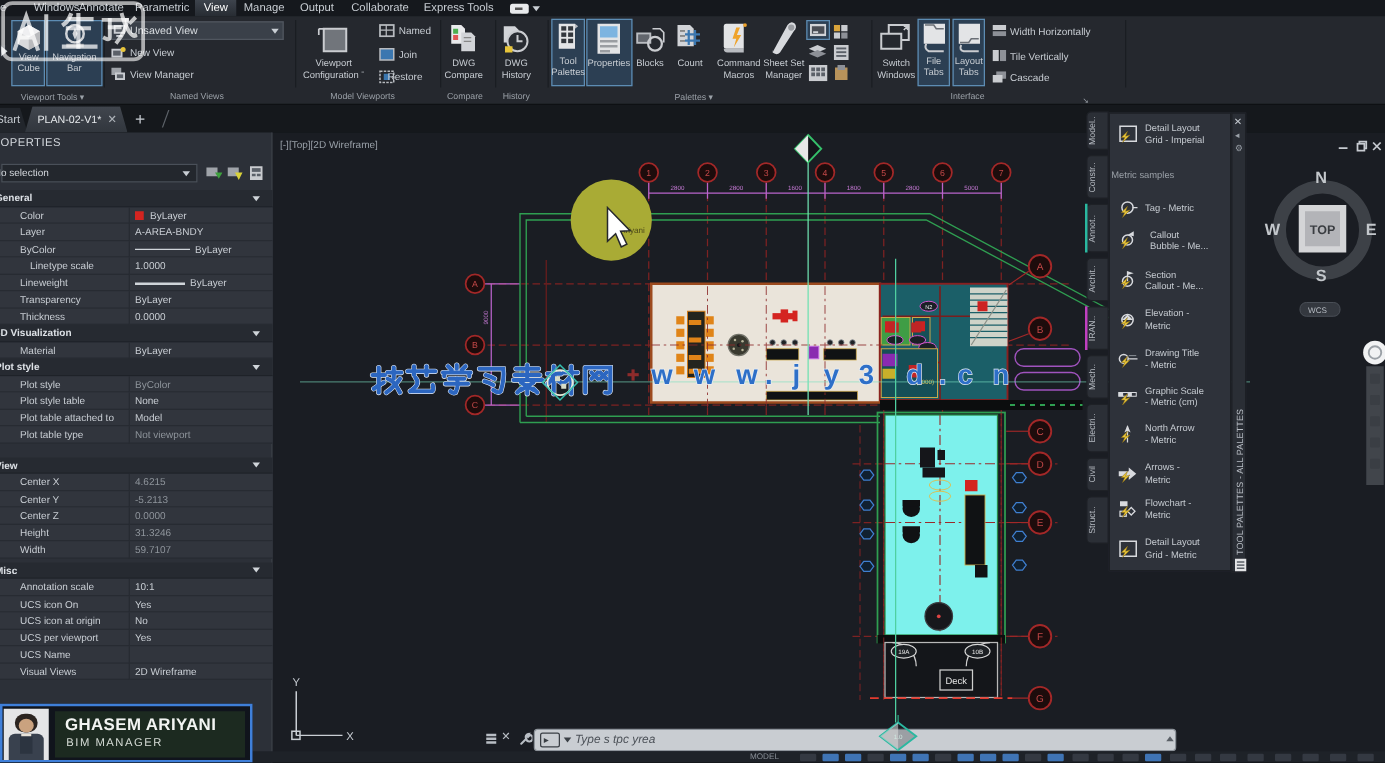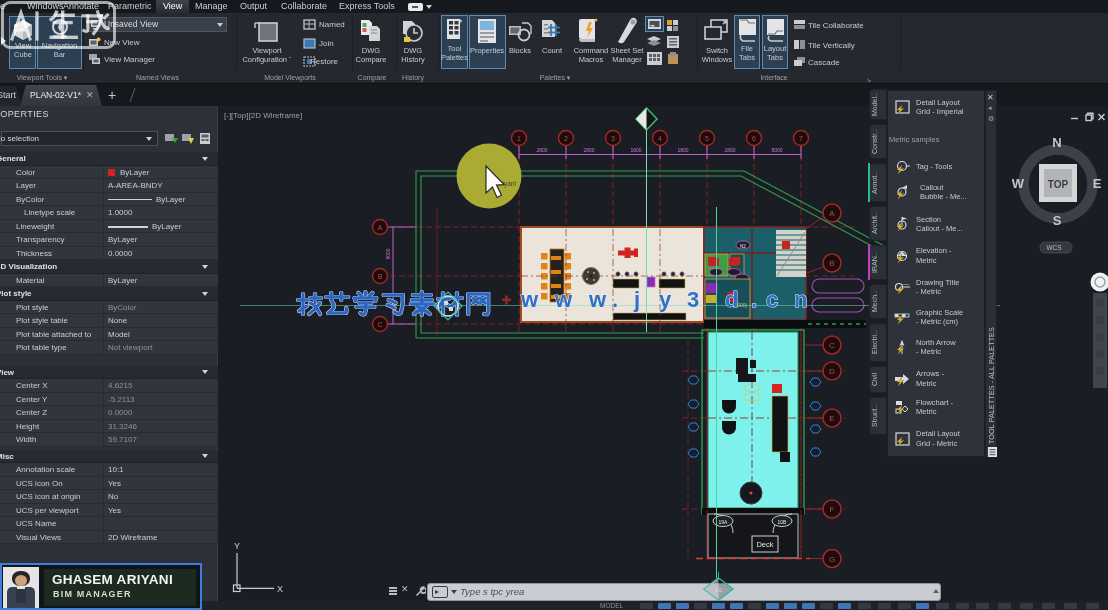--- a/index.html
+++ b/index.html
@@ -819,21 +819,21 @@
 <svg class="a" style="left:766px;top:18px" width="19" height="25" viewBox="0 0 19 25">
 <rect x="1" y="1" width="17" height="16" fill="#e3e4e6"></rect>
 <path d="M2,16 h7 l2,-3 h6" fill="none" stroke="#6b6f76" stroke-width="1.2"></path>
 <path d="M3,18 q-2,4 2,5 h12" fill="none" stroke="#caccd0" stroke-width="1.6"></path>
 </svg>
 <div class="a rt" style="left:761px;top:44px;width:28px">Layout<br>Tabs</div>
 <svg class="a" style="left:794px;top:20px" width="11" height="9" viewBox="0 0 11 9">
       <rect x="0" y="0" width="11" height="4" fill="#caccd0"></rect>
       <rect x="0" y="5" width="11" height="4" fill="#8d9097"></rect>
     </svg>
-<div class="a pr" style="left:808px;top:21px;color:#c7ccd2">Tile Collaborate</div>
+<div class="a pr" style="left:808px;top:21px;color:#c7ccd2">Width Horizontally</div>
 <svg class="a" style="left:794px;top:40px" width="11" height="9" viewBox="0 0 11 9">
       <rect x="0" y="0" width="5" height="9" fill="#caccd0"></rect>
       <rect x="6" y="0" width="5" height="9" fill="#8d9097"></rect>
     </svg>
 <div class="a pr" style="left:808px;top:41px;color:#c7ccd2">Tile Vertically</div>
 <svg class="a" style="left:794px;top:57px" width="11" height="10" viewBox="0 0 11 10">
       <rect x="3" y="0" width="8" height="6" fill="#8d9097"></rect>
       <rect x="0" y="3" width="8" height="6" fill="#caccd0"></rect>
     </svg>
 <div class="a pr" style="left:808px;top:58px;color:#c7ccd2">Cascade</div>
@@ -1019,21 +1019,21 @@
 <svg class="a" style="left:893px;top:99px" width="18" height="16" viewBox="0 0 18 16">
       <rect x="3" y="2" width="13" height="12" fill="none" stroke="#d8dade" stroke-width="1.2"></rect>
       <polygon points="4,11 9,6 7.5,10 11,9 5,15 6.8,11" fill="#e8c53a" stroke="#8a6d10" stroke-width=".4"></polygon>
     </svg>
     <div class="a" style="left:916px;top:97.5px;font-size:7.5px;line-height:9.5px;color:#c6cbd1">Detail Layout<br>Grid - Imperial</div>
     <svg class="a" style="left:893px;top:159px" width="18" height="16" viewBox="0 0 18 16">
       <circle cx="9" cy="7" r="4.5" fill="none" stroke="#d8dade" stroke-width="1.2"></circle>
       <line x1="13" y1="7" x2="17" y2="7" stroke="#d8dade"></line>
       <polygon points="4,11 9,6 7.5,10 11,9 5,15 6.8,11" fill="#e8c53a" stroke="#8a6d10" stroke-width=".4"></polygon>
     </svg>
-    <div class="a" style="left:916px;top:162px;font-size:7.5px;color:#c6cbd1">Tag - Tools</div>
+    <div class="a" style="left:916px;top:162px;font-size:7.5px;color:#c6cbd1">Tag - Metric</div>
     <svg class="a" style="left:893px;top:184px" width="18" height="16" viewBox="0 0 18 16">
       <circle cx="9" cy="8" r="4" fill="none" stroke="#d8dade" stroke-width="1.2"></circle>
       <path d="M9,4 l5,-3 v4 z" fill="#d8dade"></path>
       <polygon points="4,11 9,6 7.5,10 11,9 5,15 6.8,11" fill="#e8c53a" stroke="#8a6d10" stroke-width=".4"></polygon>
     </svg>
     <div class="a" style="left:920px;top:182.5px;font-size:7.5px;line-height:9.5px;color:#c6cbd1">Callout<br>Bubble - Me...</div>
     <svg class="a" style="left:893px;top:216px" width="18" height="16" viewBox="0 0 18 16">
       <circle cx="9" cy="9" r="4" fill="none" stroke="#d8dade" stroke-width="1.2"></circle>
       <line x1="9" y1="1" x2="9" y2="9" stroke="#d8dade"></line>
       <path d="M9,1 l5,1.5 -5,1.5z" fill="#d8dade"></path>
@@ -1138,21 +1138,21 @@
 <div class="a" style="left:0;top:563px;width:202px;height:47px;border:2px solid #3f7fd9;background:#10141c"></div>
 <div class="a" style="left:3px;top:567px;width:36px;height:41px;background:#e4e5e7;overflow:hidden">
 <div class="a" style="left:9px;top:4px;width:18px;height:15px;background:#2b2420;border-radius:45%"></div>
 <div class="a" style="left:12px;top:8px;width:12px;height:11px;background:#caa27f;border-radius:50%"></div>
 <div class="a" style="left:4px;top:20px;width:28px;height:21px;background:#39414e;border-radius:5px 5px 0 0"></div>
 <div class="a" style="left:14px;top:20px;width:8px;height:10px;background:#e8e2d8"></div>
 <div class="a" style="left:13px;top:22px;width:10px;height:14px;background:#2c3440;"></div>
 </div>
 <div class="a" style="left:44px;top:569px;width:152px;height:37px;background:#1c2a20"></div>
 <div class="a" style="left:52px;top:572px;font-size:13.5px;font-weight:bold;color:#f2f4f2;letter-spacing:.3px">GHASEM ARIYANI</div>
-<div class="a" style="left:53px;top:589px;font-size:9px;font-weight:bold;color:#d6dcd6;letter-spacing:1.2px">BIM MANAGER</div>
+<div class="a" style="left:53px;top:589px;font-size:9px;font-weight:normal;color:#d6dcd6;letter-spacing:1.2px">BIM MANAGER</div>
 
 <div class="a" style="left:1px;top:1px;width:115px;height:48px;border:3px solid rgba(255,255,255,.62);border-radius:9px"></div>
 <svg class="a" style="left:10px;top:8px" width="100" height="36" viewBox="0 0 100 36">
 <g stroke="rgba(255,255,255,.72)" stroke-width="3.2" fill="none" stroke-linecap="square">
 <path d="M2,31 L11,5 L20,31 M5.5,22 h11"></path>
 <path d="M27,5 v26"></path>
 </g>
       <g transform="translate(38,2) scale(1.05)">
         <path d="M8,2 Q6,7 3,9" fill="none" stroke="rgba(255,255,255,.72)" stroke-width="3.2" stroke-linecap="square"></path>
       </g>

